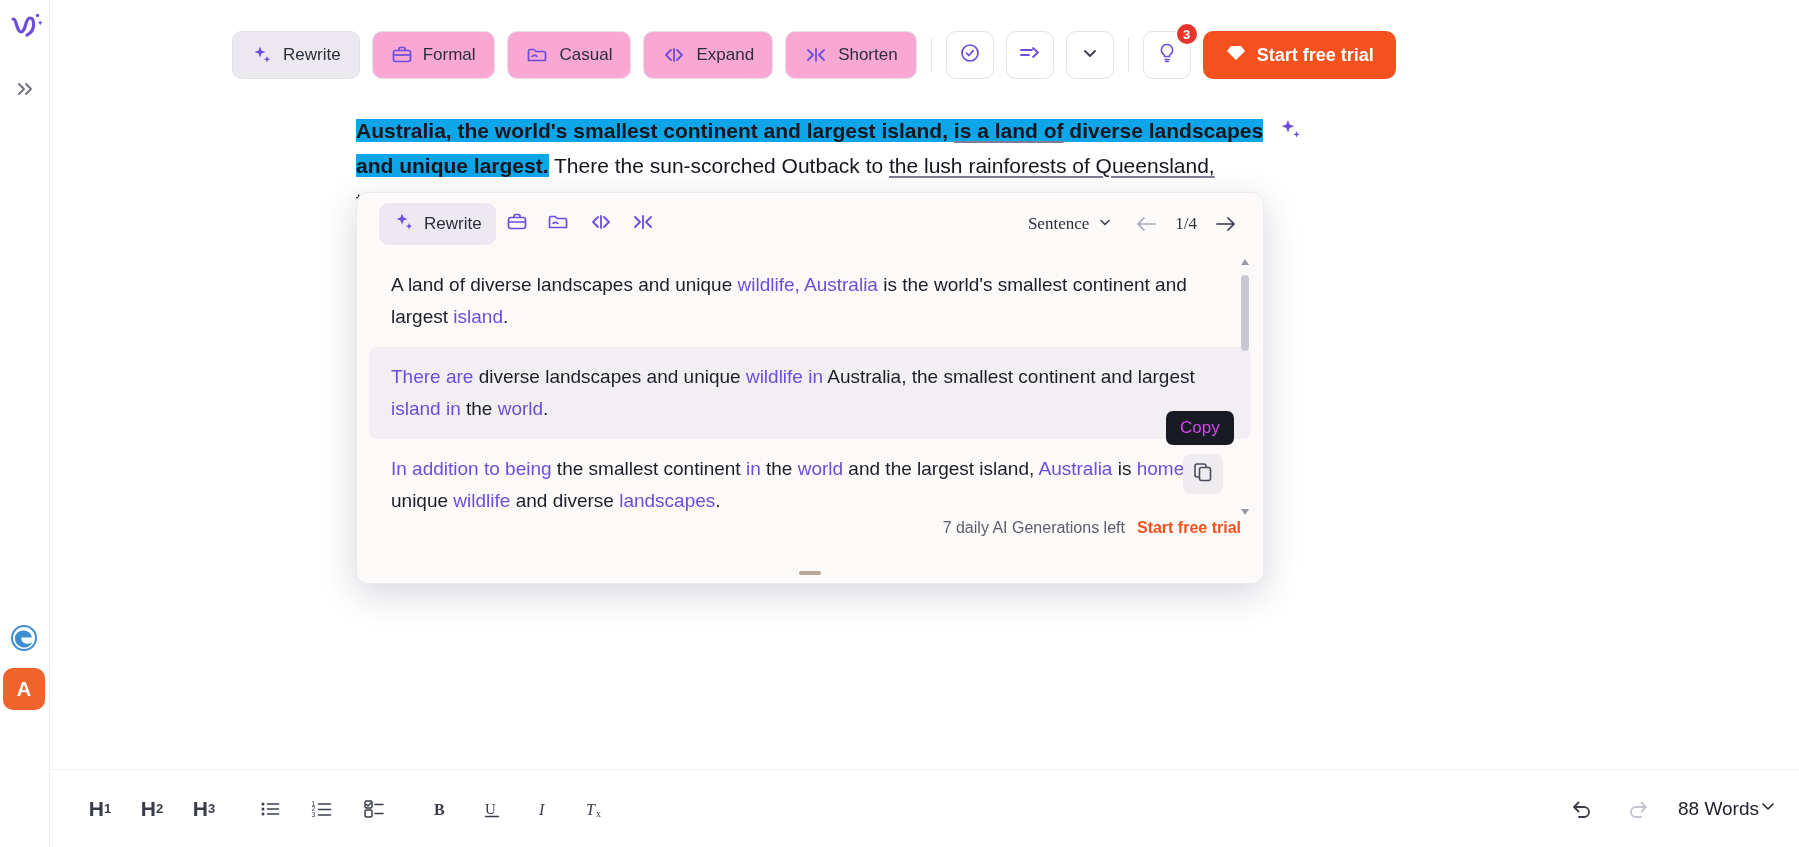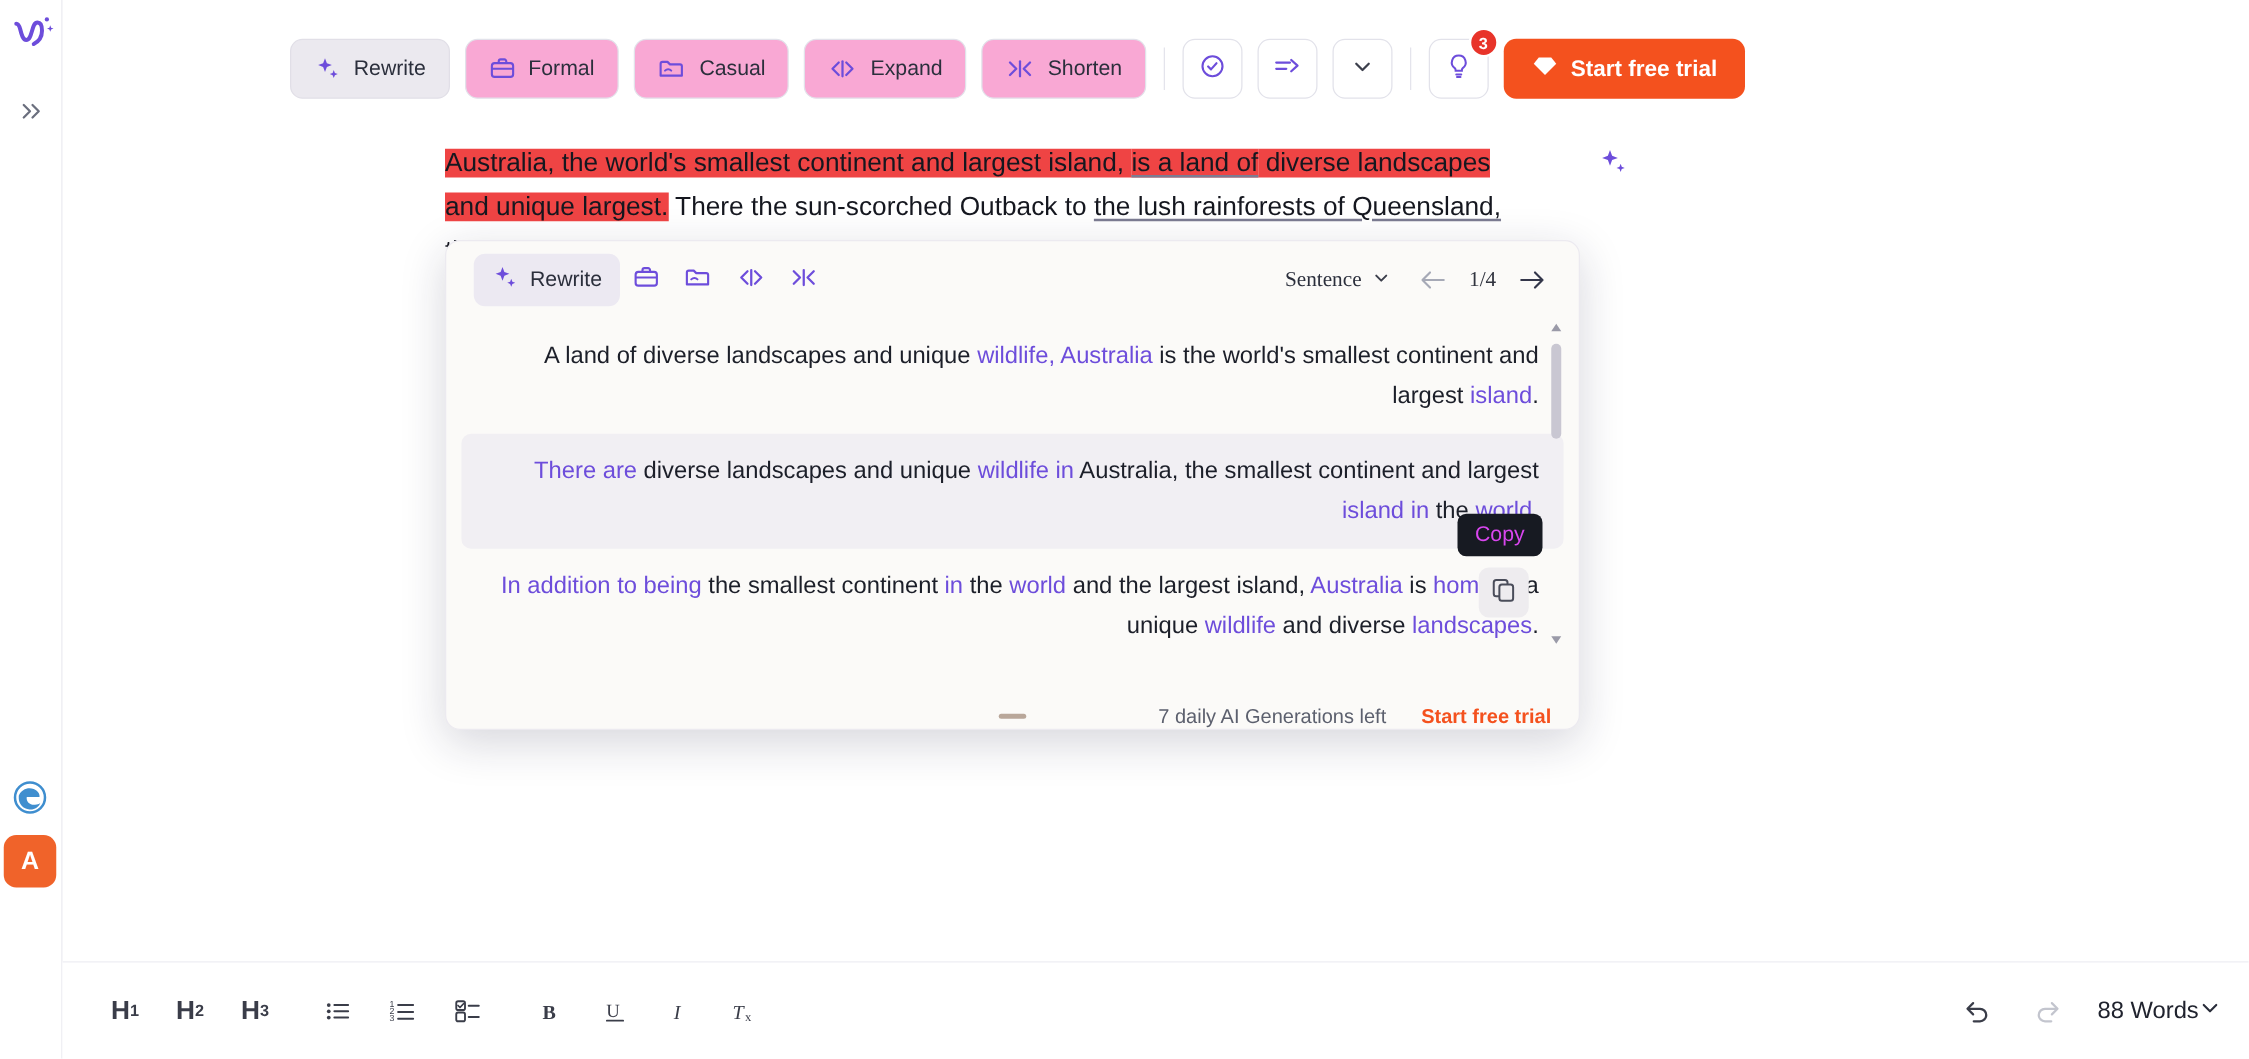--- a/index.html
+++ b/index.html
@@ -140,21 +140,22 @@
   
   .doc {
     position: absolute;
     left: 356px; top: 113px;
     width: 892px;
     font-size: 21px;
     line-height: 35px;
     color: #15171f;
   }
   .doc .hl {
-    background: #ef4444;
+    background: #0ea5e9;
+    font-weight: bold;
   }
   .doc .u { text-decoration: underline; text-decoration-color: #7c7c92; text-underline-offset: 3px; }
   .doc-line { white-space: nowrap; }
   .doc-line3 {
     position: absolute;
     left: 356px; top: 183px;
     width: 892px;
     height: 22px;
     overflow: hidden;
     font-size: 21px;
@@ -235,21 +236,20 @@
     cursor: pointer;
   }
   .nav-arrow.on { color: #2b2f3c; }
   .page-count { font-size: 17px; color: #31343f; }
 
   .sugg-area {
     position: relative;
     height: 265px;
     margin: 0 12px 0 12px;
     overflow: hidden;
-    text-align: right;
   }
   .sugg {
     padding: 14px 20px 14px 22px;
     font-size: 19px;
     line-height: 32px;
     color: #1c1f29;
     border-radius: 8px;
     cursor: pointer;
   }
   .sugg.hover { background: #f1eff3; }
@@ -275,23 +275,23 @@
     width: 8px; height: 76px;
     background: #c9c7d2;
     border-radius: 4px;
   }
 
   .popup-foot {
     position: absolute;
     left: 0; right: 0; bottom: 0;
     height: 64px;
     display: flex;
-    align-items: flex-end;
+    align-items: flex-start;
     justify-content: flex-end;
-    gap: 28px;
+    gap: 12px;
     padding-right: 22px;
     box-sizing: border-box;
     font-size: 16px;
     color: #5c606e;
   }
   .foot-link { color: #f4511e; font-weight: 600; cursor: pointer; }
   .grip {
     position: absolute;
     left: 50%; bottom: 8px;
     transform: translateX(-50%);

